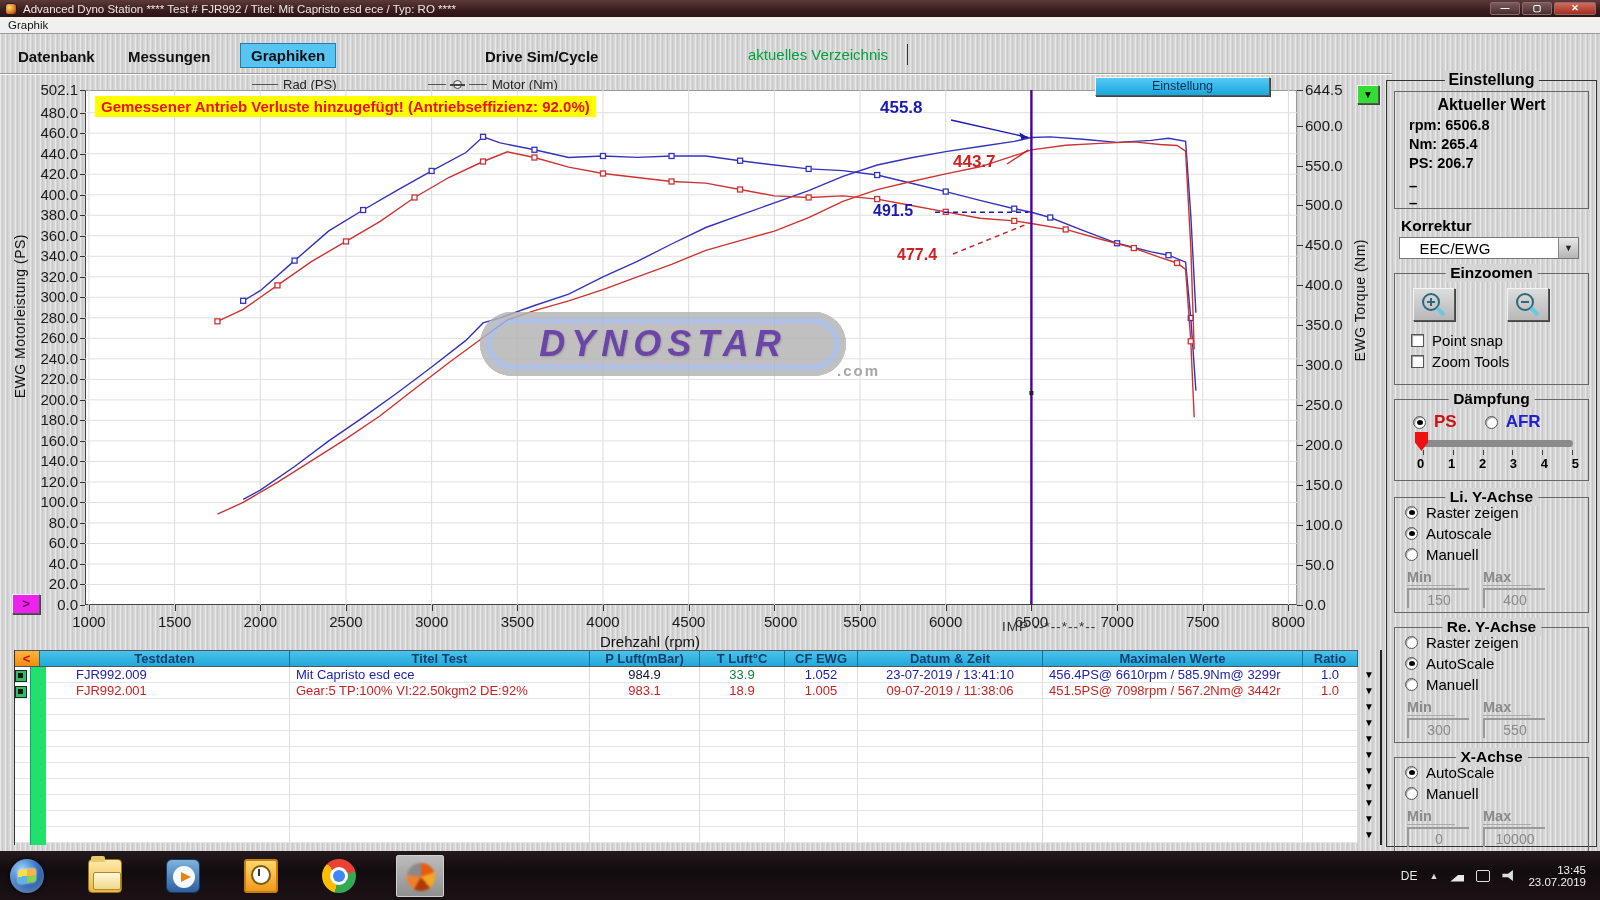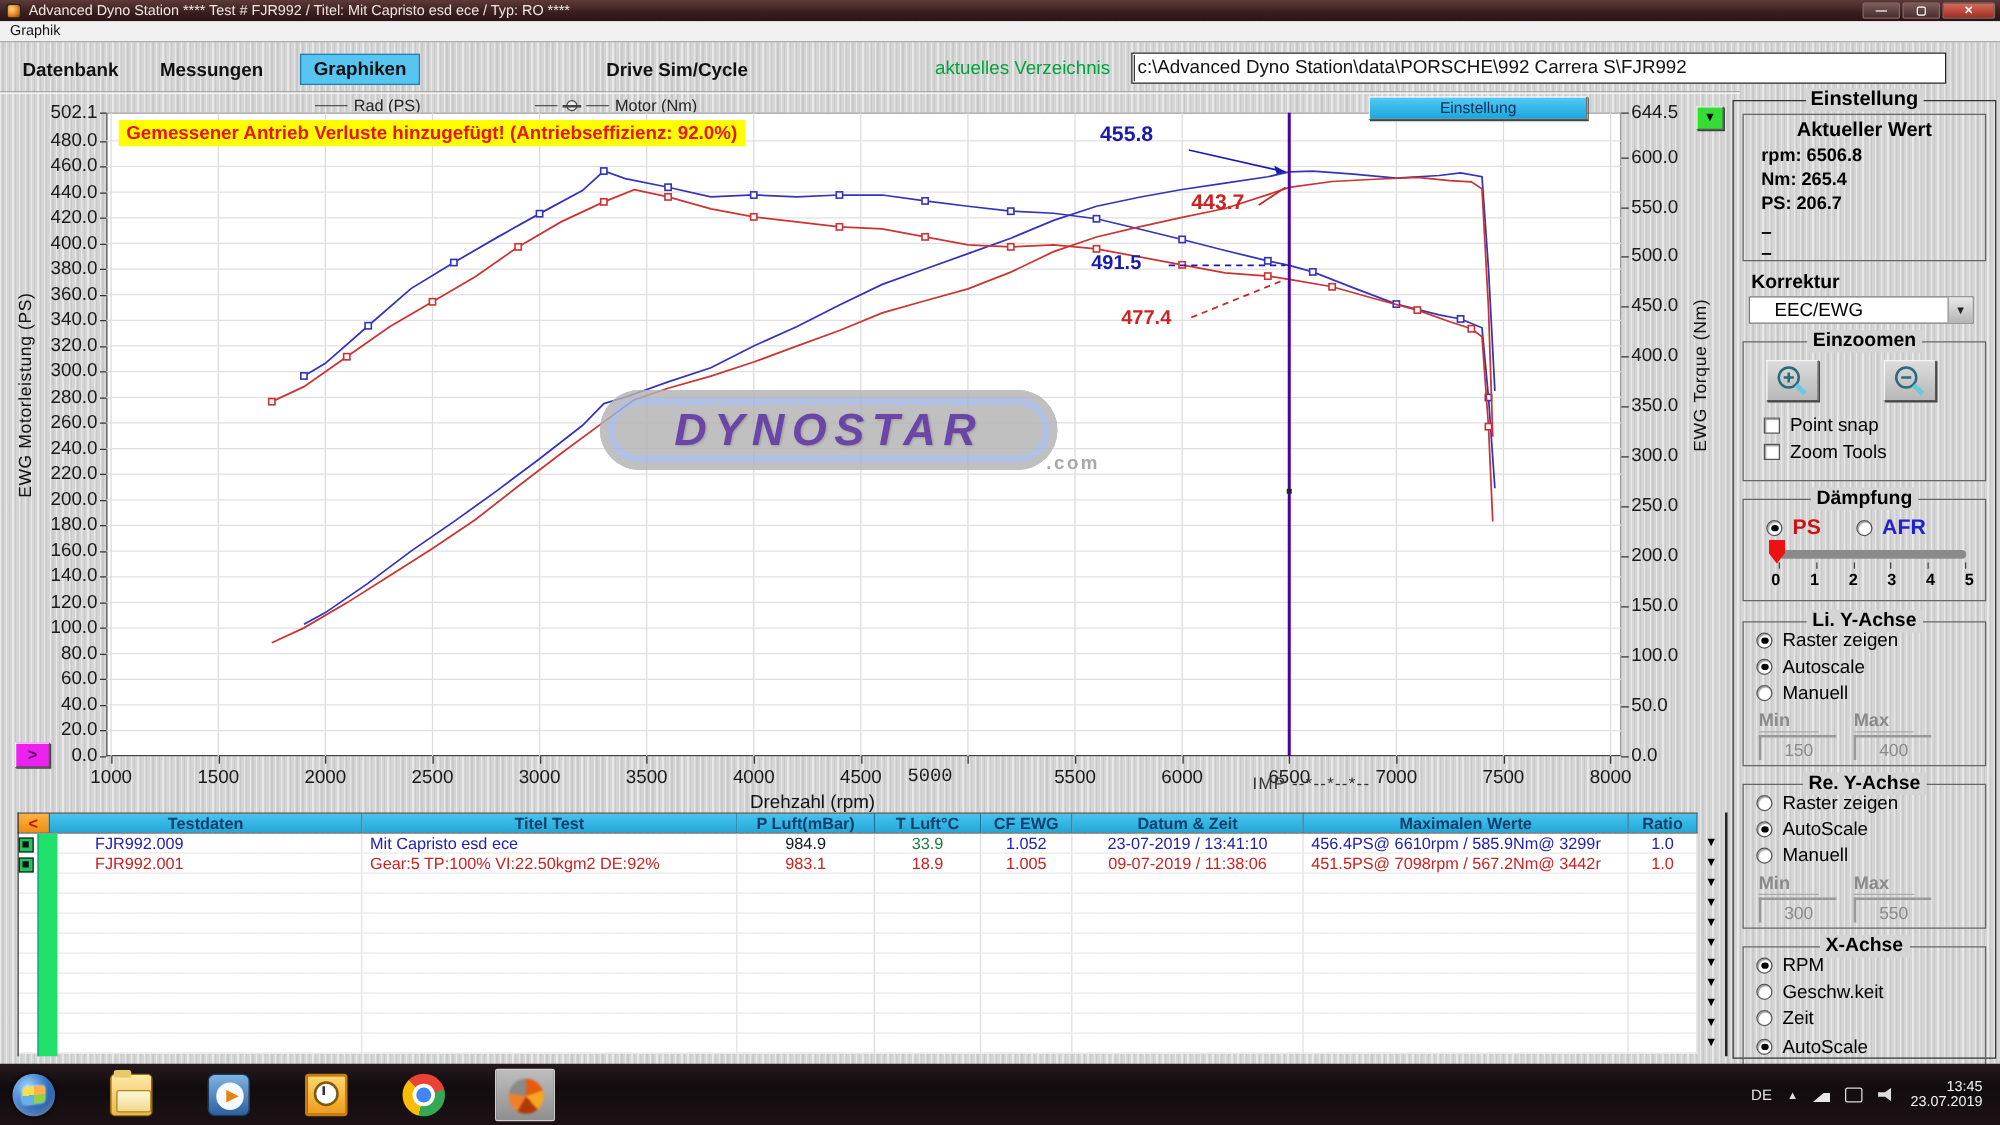--- a/index.html
+++ b/index.html
@@ -191,21 +191,20 @@
 </div>
 
 <div class="main tex">
   <div class="topmenu" style="left:18px">Datenbank</div>
   <div class="topmenu" style="left:128px">Messungen</div>
   <div class="topmenu hl" style="left:240px">Graphiken</div>
   <div class="topmenu" style="left:485px">Drive Sim/Cycle</div>
   <div class="sep-line"></div>
 
   <div class="dir-label">aktuelles Verzeichnis</div>
-  <div class="dir-input">c:\Advanced Dyno Station\data\PORSCHE\992 Carrera S\FJR992</div>
   <div class="caret"></div>
 
   <div class="legend-item" style="left:252px">
     <span class="leg-line"></span>
     <span>Rad (PS)</span>
   </div>
   <div class="legend-item" style="left:428px">
     <span class="leg-line" style="width:18px"></span>
     <span class="leg-circ"></span>
     <span class="leg-line" style="width:18px;margin-left:5px"></span>
@@ -404,21 +403,21 @@
       <div class="tick-label" style="left: 310.975px; width: 70px; text-align: center; top: 579px;">2500</div>
       <div class="tick-dash" style="left: 431.653px; top: 571px; width: 1px; height: 6px;"></div>
       <div class="tick-label" style="left: 396.653px; width: 70px; text-align: center; top: 579px;">3000</div>
       <div class="tick-dash" style="left: 517.331px; top: 571px; width: 1px; height: 6px;"></div>
       <div class="tick-label" style="left: 482.331px; width: 70px; text-align: center; top: 579px;">3500</div>
       <div class="tick-dash" style="left: 603.009px; top: 571px; width: 1px; height: 6px;"></div>
       <div class="tick-label" style="left: 568.009px; width: 70px; text-align: center; top: 579px;">4000</div>
       <div class="tick-dash" style="left: 688.687px; top: 571px; width: 1px; height: 6px;"></div>
       <div class="tick-label" style="left: 653.687px; width: 70px; text-align: center; top: 579px;">4500</div>
       <div class="tick-dash" style="left: 774.365px; top: 571px; width: 1px; height: 6px;"></div>
-      <div class="tick-label" style="left: 709px; width: 70px; text-align: center; top: 579px; font-family: Liberation Mono, monospace;">5000</div>
+      <div class="tick-label" style="left: 764px; width: 70px; text-align: left; top: 579px;">5000</div>
       <div class="tick-dash" style="left: 860.043px; top: 571px; width: 1px; height: 6px;"></div>
       <div class="tick-label" style="left: 825.043px; width: 70px; text-align: center; top: 579px;">5500</div>
       <div class="tick-dash" style="left: 945.72px; top: 571px; width: 1px; height: 6px;"></div>
       <div class="tick-label" style="left: 910.72px; width: 70px; text-align: center; top: 579px;">6000</div>
       <div class="tick-dash" style="left: 1031.4px; top: 571px; width: 1px; height: 6px;"></div>
       <div class="tick-label" style="left: 996.398px; width: 70px; text-align: center; top: 579px;">6500</div>
       <div class="tick-dash" style="left: 1117.08px; top: 571px; width: 1px; height: 6px;"></div>
       <div class="tick-label" style="left: 1082.08px; width: 70px; text-align: center; top: 579px;">7000</div>
       <div class="tick-dash" style="left: 1202.75px; top: 571px; width: 1px; height: 6px;"></div>
       <div class="tick-label" style="left: 1167.75px; width: 70px; text-align: center; top: 579px;">7500</div>
@@ -560,34 +559,20 @@
         <div class="minmax-lbl">Max</div>
       </div>
       <div class="fields-row">
         <div class="field">300</div>
         <div class="field">550</div>
       </div>
     </div>
 
     <div class="grp" style="top:676px; height:156px">
       <div class="grp-title">X-Achse</div>
-      <div id="x-opts" style="margin-top:6px">
-          <div class="optrow">
-            <span class="radio on"></span>
-            <span>RPM</span>
-          </div>
-          <div class="optrow">
-            <span class="radio"></span>
-            <span>Geschw.keit</span>
-          </div>
-          <div class="optrow">
-            <span class="radio"></span>
-            <span>Zeit</span>
-          </div>
-        </div>
       <div id="x-scale-opts" style="margin-top:6px">
           <div class="optrow">
             <span class="radio on"></span>
             <span>AutoScale</span>
           </div>
           <div class="optrow">
             <span class="radio"></span>
             <span>Manuell</span>
           </div>
         </div>

